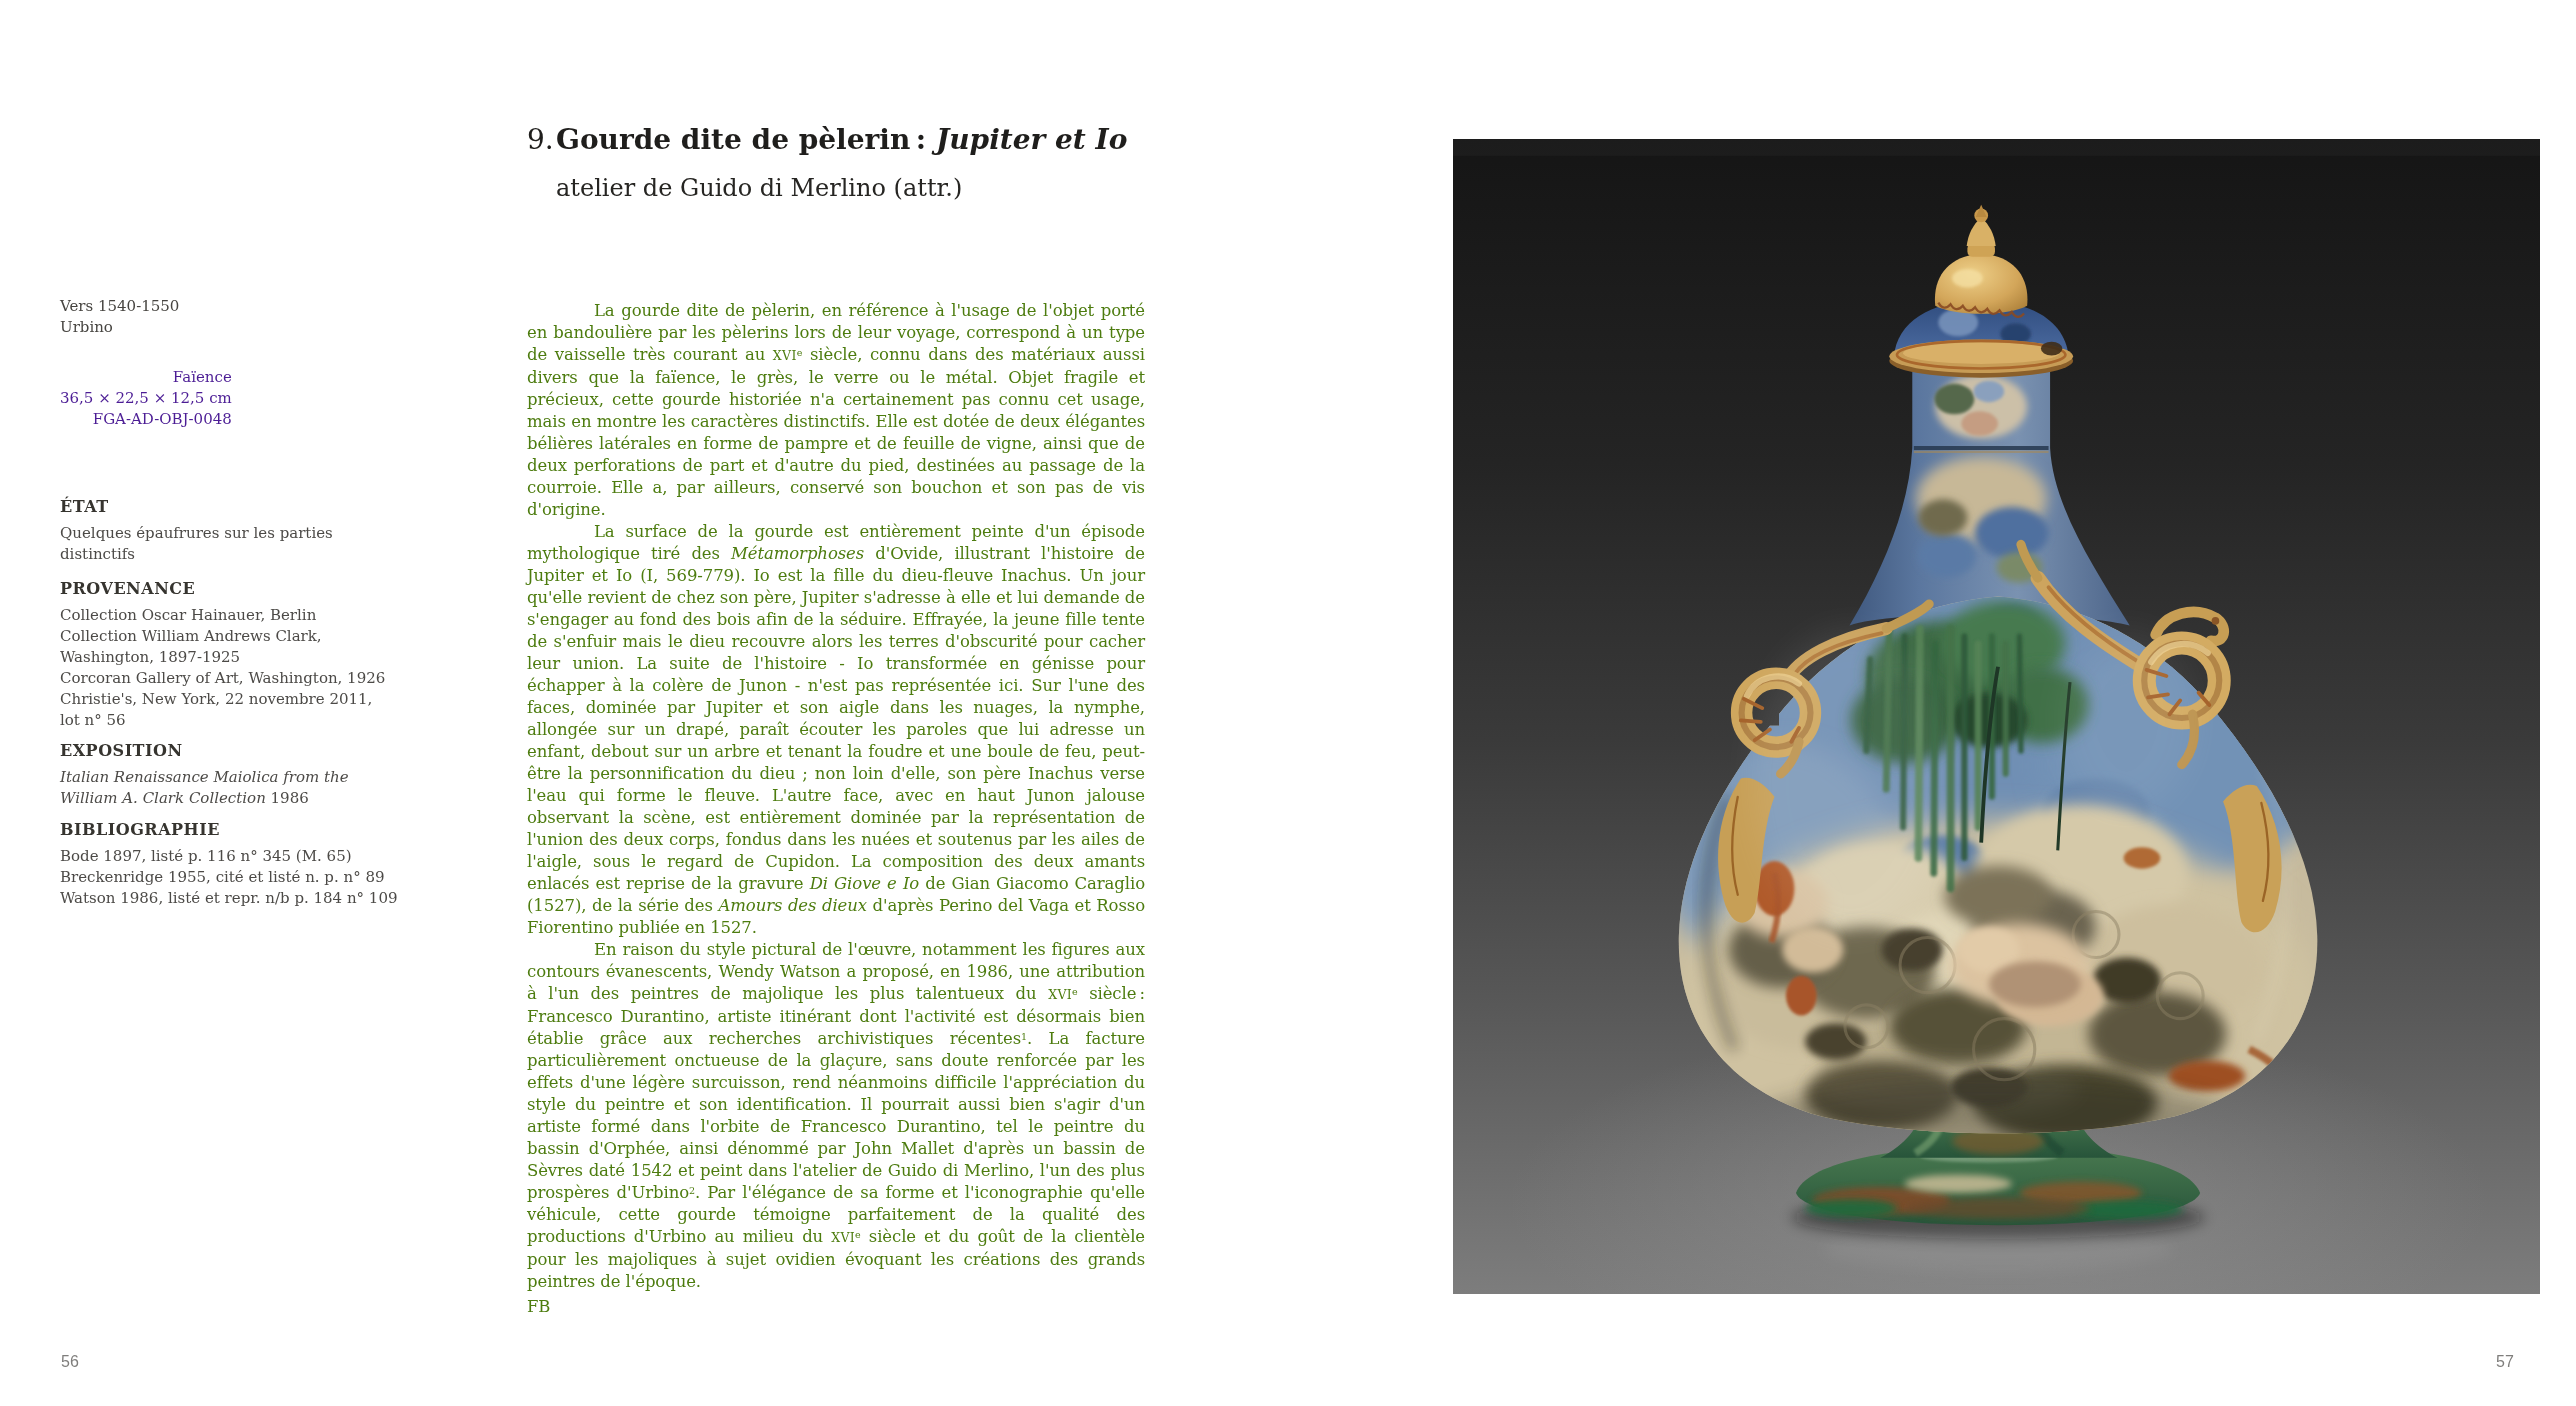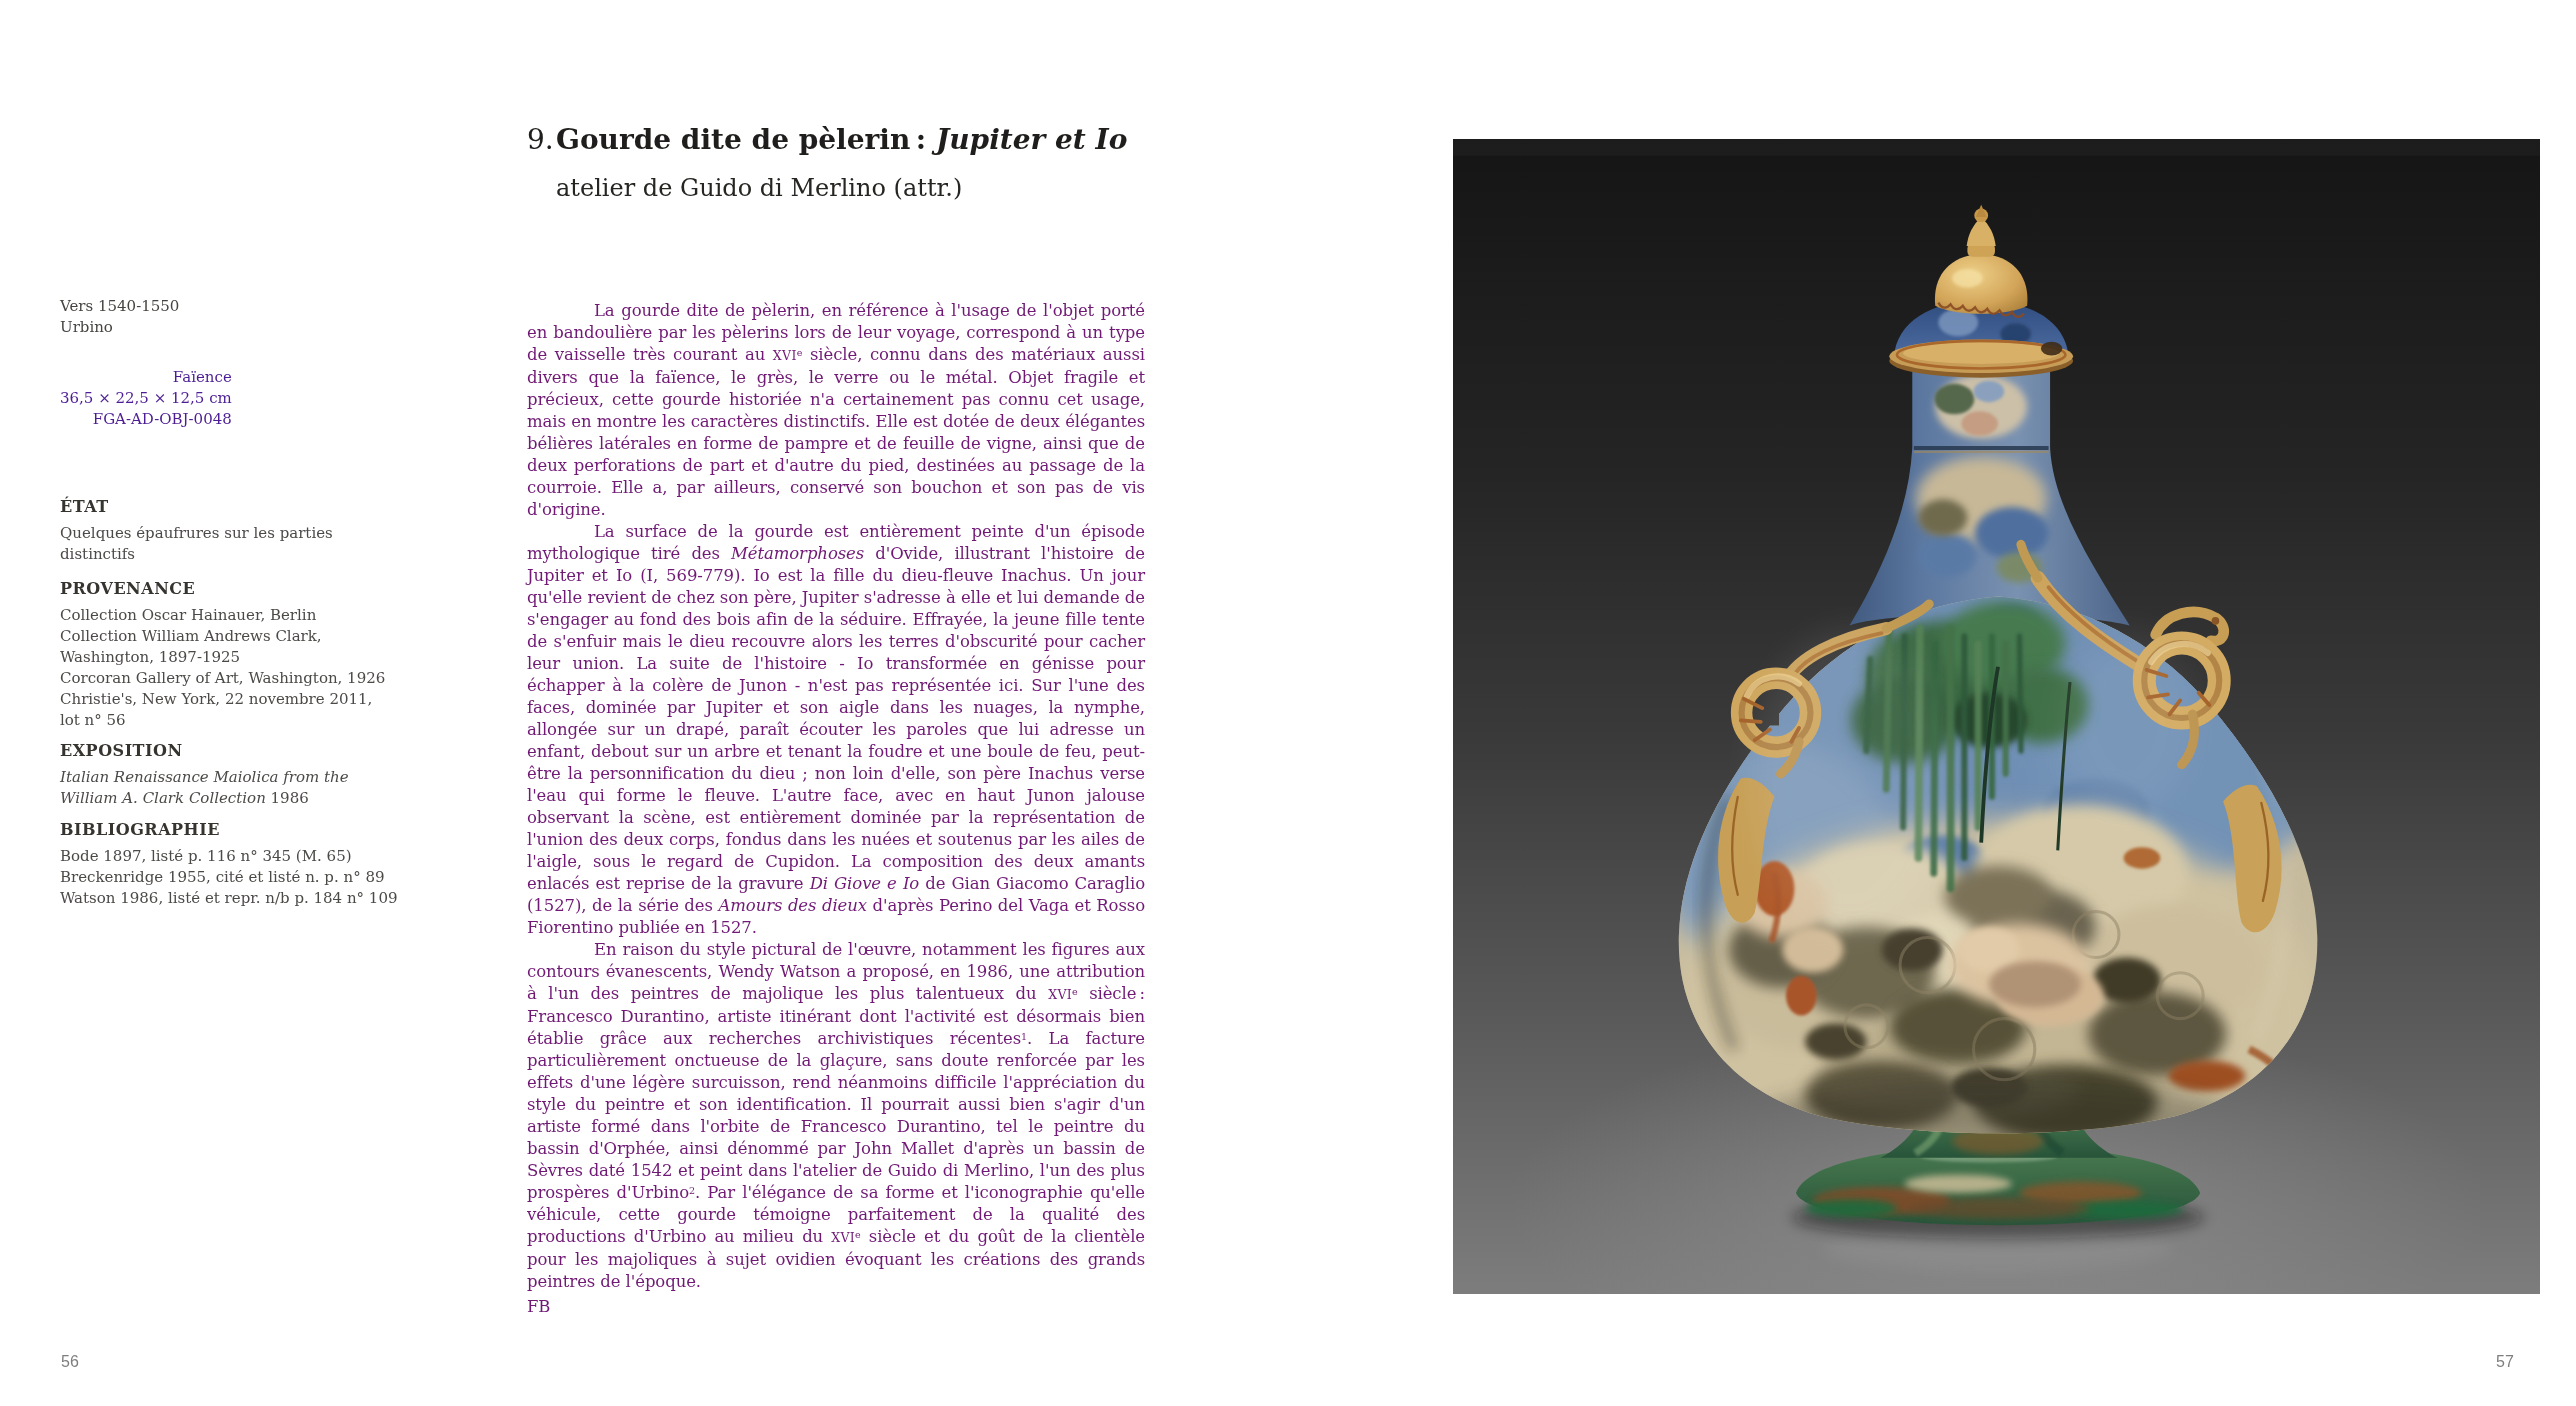--- a/index.html
+++ b/index.html
@@ -23,21 +23,21 @@
   .title{position:absolute;left:527px;top:125px;width:690px;color:#1f1e1c;}
   .title-line1{font-size:28px;line-height:29px;}
   .title-num{display:inline-block;width:29px;font-weight:400;}
   .title-main{font-weight:700;}
   .title-it{font-weight:700;font-style:italic;}
   .title-sub{font-size:24px;margin-left:29px;margin-top:20px;font-weight:400;color:#262522;}
 
   
   .bodycol{position:absolute;left:527px;top:300px;width:618px;
     font-size:16.5px;line-height:22px;letter-spacing:-0.1px;
-    text-align:justify;color:#701a75;}
+    text-align:justify;color:#4d7c0f;}
   .bodycol p{margin:0;text-indent:67px;}
   .sc{font-size:76%;text-transform:uppercase;letter-spacing:0.3px;}
   sup{font-size:58%;line-height:0;position:relative;top:-.45em;vertical-align:baseline;}
   .i{font-style:italic;}
   .sig{text-align:left;margin-top:3.1px;font-size:16.5px;}
 
   
   .notes{position:absolute;left:527px;top:1237px;width:751px;color:#3d3b38;}
   .note{font-size:14px;line-height:20px;}
   .fn-num{display:inline-block;width:21.5px;font-weight:bold;font-size:12.7px;}

